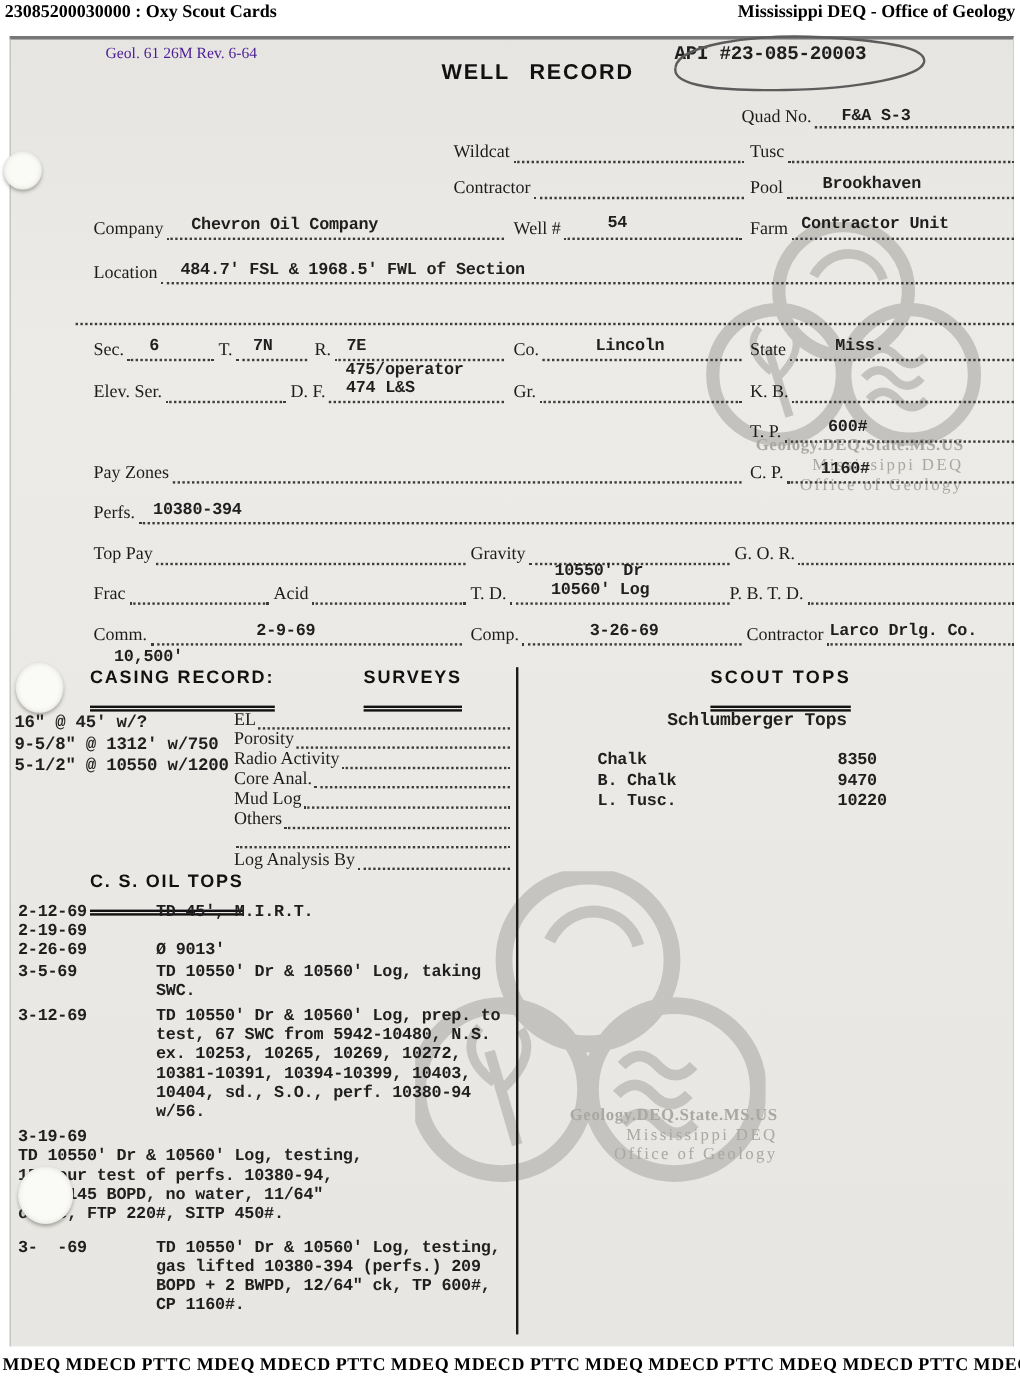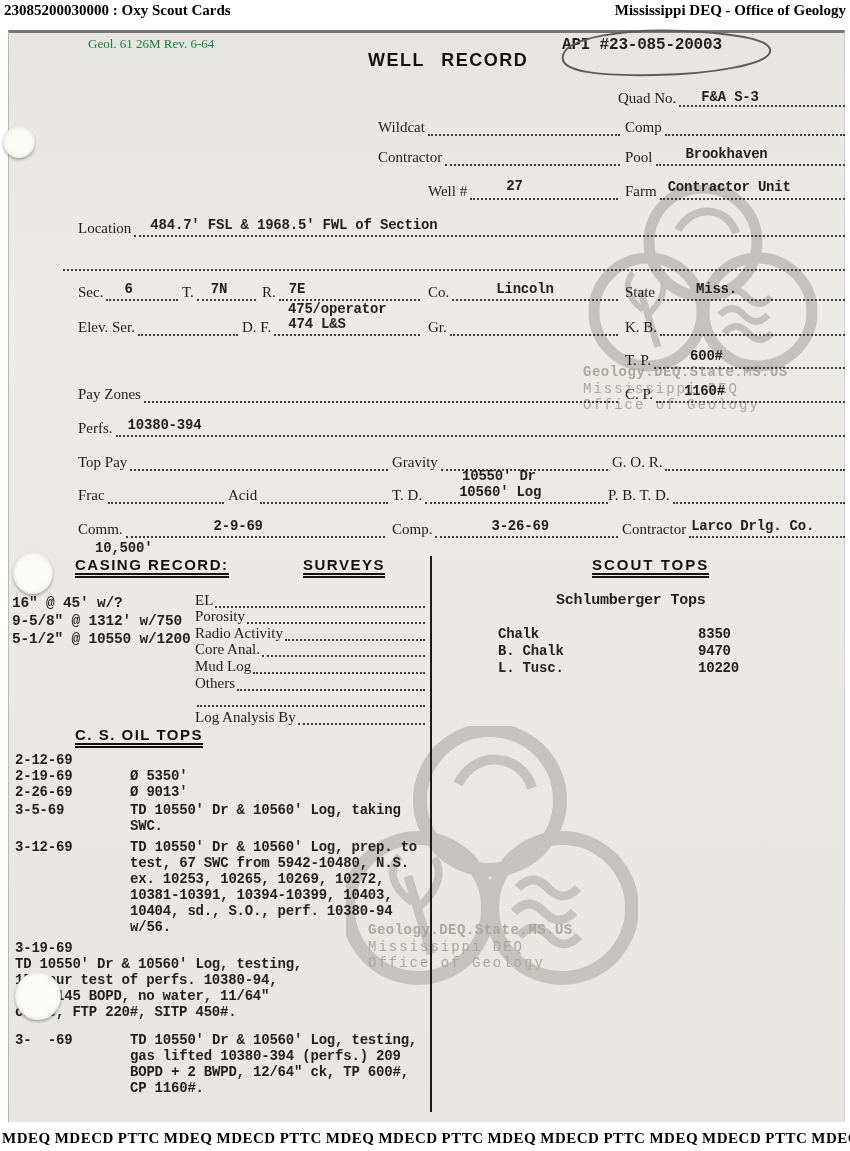--- a/index.html
+++ b/index.html
@@ -14,44 +14,44 @@
   .footbar{position:absolute;left:0;top:1126px;width:100%;height:25px;background:#ffffff;z-index:5;
            display:flex;justify-content:space-between;align-items:center;padding:0;box-sizing:border-box;}
   .foot-token{font-family:"Liberation Serif",serif;font-weight:700;font-size:15px;color:#000;
               letter-spacing:0.5px;padding:0 2px;}
   
   .page{position:absolute;left:8px;top:30px;width:835px;height:1089px;z-index:0;
         background:linear-gradient(180deg,#e6e5e1 0%,#ecebe7 25%,#e9e8e4 70%,#e7e6e2 100%);
         border-top:3px solid #777;border-left:1px solid #b9b8b4;border-right:1px solid #cfcecb;}
   
   .wm{position:absolute;z-index:1;}
-  .wm-text{position:absolute;z-index:1;color:#a9a8a3;font-family:Liberation Mono, monospace;
-           text-align:left;}
+  .wm-text{position:absolute;z-index:1;color:#a9a8a3;font-family:Liberation Serif, serif;
+           text-align:right;}
   .wm-text .l1{font-size:14px;letter-spacing:0.5px;font-weight:700;}
   .wm-text .l2{font-size:14px;letter-spacing:2px;margin-top:1px;}
   .wm-text .l3{font-size:14px;letter-spacing:2px;}
   
   .hole{position:absolute;z-index:3;background:#fafaf7;border-radius:50%;
         box-shadow:0 2px 3px rgba(90,90,85,.45), inset 0 0 4px rgba(120,120,115,.25);}
   
   .abs{position:absolute;z-index:2;}
   .flabel{font-family:"Liberation Serif",serif;font-size:15px;color:#1c1c1c;white-space:nowrap;
           padding-right:3px;line-height:17px;}
   .typed{font-family:"Liberation Mono","DejaVu Sans Mono",monospace;font-weight:700;
          font-size:14px;color:#1f1f1f;letter-spacing:-0.2px;white-space:nowrap;}
   .fline{position:absolute;display:flex;align-items:flex-end;height:19px;z-index:2;}
   .leader{flex:1;border-bottom:2px dotted #3c3c3c;position:relative;height:100%;}
   .fval{position:absolute;bottom:0;}
   .title{position:absolute;left:368px;top:50px;font-family:"Liberation Sans",sans-serif;
          font-weight:700;font-size:18px;letter-spacing:1.5px;word-spacing:10px;color:#111;z-index:2;}
-  .formno{position:absolute;left:88px;top:36px;font-size:13px;color:#15803d;z-index:2;}
+  .formno{position:absolute;left:88px;top:36px;font-size:13px;color:#4c1d95;z-index:2;}
   .api-text{position:absolute;left:562px;top:36px;font-size:16px;z-index:2;}
   .api-circle{position:absolute;left:545px;top:22px;z-index:2;}
   .sec-hdr{position:absolute;font-family:"Liberation Sans",sans-serif;font-weight:700;font-size:15px;
-           letter-spacing:1.5px;color:#111;border-bottom:5px double #111;padding-bottom:0;z-index:2;}
+           letter-spacing:1.5px;color:#111;border-bottom:5px double #111;padding-bottom:15px;z-index:2;}
   .vdiv{position:absolute;left:430px;top:556px;width:2px;height:556px;background:#1a1a1a;z-index:2;}
   
   .cs-lines{position:absolute;left:12px;top:594px;z-index:2;}
   .cs-line{font-size:14.5px;line-height:18px;}
   
   .sv-rows{position:absolute;left:195px;top:591px;width:230px;z-index:2;}
   .sv-row{display:flex;align-items:flex-end;height:16.6px;}
   .sv-label{font-family:"Liberation Serif",serif;font-size:15px;color:#1c1c1c;white-space:nowrap;
             padding-right:2px;line-height:15px;}
   .sv-leader{flex:1;border-bottom:2px dotted #3c3c3c;height:100%;}
@@ -138,39 +138,45 @@
     <span class="leader">
       <span class="fval typed" style="left:22px">F&amp;A S-3</span>
     </span>
   </div>
 
   <div class="fline" style="left:378px;top:117px;width:242px">
     <span class="flabel">Wildcat</span>
     <span class="leader"></span>
   </div>
   <div class="fline" style="left:625px;top:117px;width:220px">
-    <span class="flabel">Comp</span>
+    <span class="flabel">Tusc</span>
     <span class="leader"></span>
   </div>
 
   <div class="fline" style="left:378px;top:147px;width:242px">
     <span class="flabel">Contractor</span>
     <span class="leader"></span>
   </div>
   <div class="fline" style="left:625px;top:147px;width:220px">
     <span class="flabel">Pool</span>
     <span class="leader">
       <span class="fval typed" style="left:30px;bottom:2px">Brookhaven</span>
     </span>
   </div>
 
+  <div class="fline" style="left:78px;top:181px;width:342px">
+    <span class="flabel">Company</span>
+    <span class="leader">
+      <span class="fval typed" style="left:20px;bottom:2px">Chevron Oil Company</span>
+    </span>
+  </div>
   <div class="fline" style="left:428px;top:181px;width:190px">
     <span class="flabel">Well #</span>
     <span class="leader">
-      <span class="fval typed" style="left:36px;bottom:4px">27</span>
+      <span class="fval typed" style="left:36px;bottom:4px">54</span>
     </span>
   </div>
   <div class="fline" style="left:625px;top:181px;width:220px">
     <span class="flabel">Farm</span>
     <span class="leader">
       <span class="fval typed" style="left:8px;bottom:3px">Contractor Unit</span>
     </span>
   </div>
 
   <div class="fline" style="left:78px;top:218px;width:767px">
@@ -390,25 +396,25 @@
         <span class="st-name typed">L. Tusc.</span>
         <span class="st-depth typed">10220</span>
       </div>
     </div>
 
   <div class="sec-hdr" style="left:75px;top:726px">C. S. OIL TOPS</div>
   <div class="ot-rows">
 
       <div class="ot-row">
         <span class="ot-date typed">2-12-69</span>
+        <span class="ot-text typed">TD 45', M.I.R.T.</span>
       </div>
 
       <div class="ot-row">
         <span class="ot-date typed">2-19-69</span>
-        <span class="ot-text typed">Ø 5350'</span>
       </div>
 
       <div class="ot-row">
         <span class="ot-date typed">2-26-69</span>
         <span class="ot-text typed">Ø 9013'</span>
       </div>
 
       <div class="ot-row">
         <span class="ot-date typed">3-5-69</span>
         <span class="ot-text typed">TD 10550' Dr &amp; 10560' Log, taking

